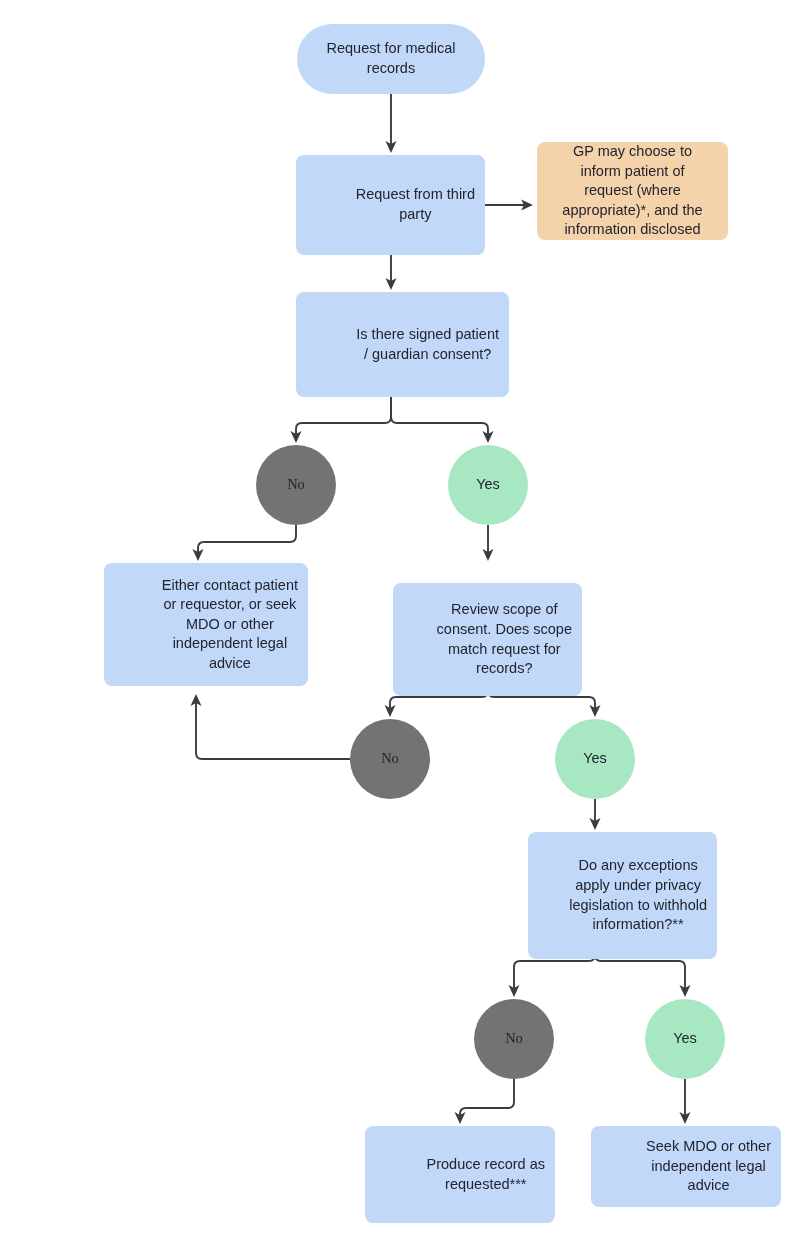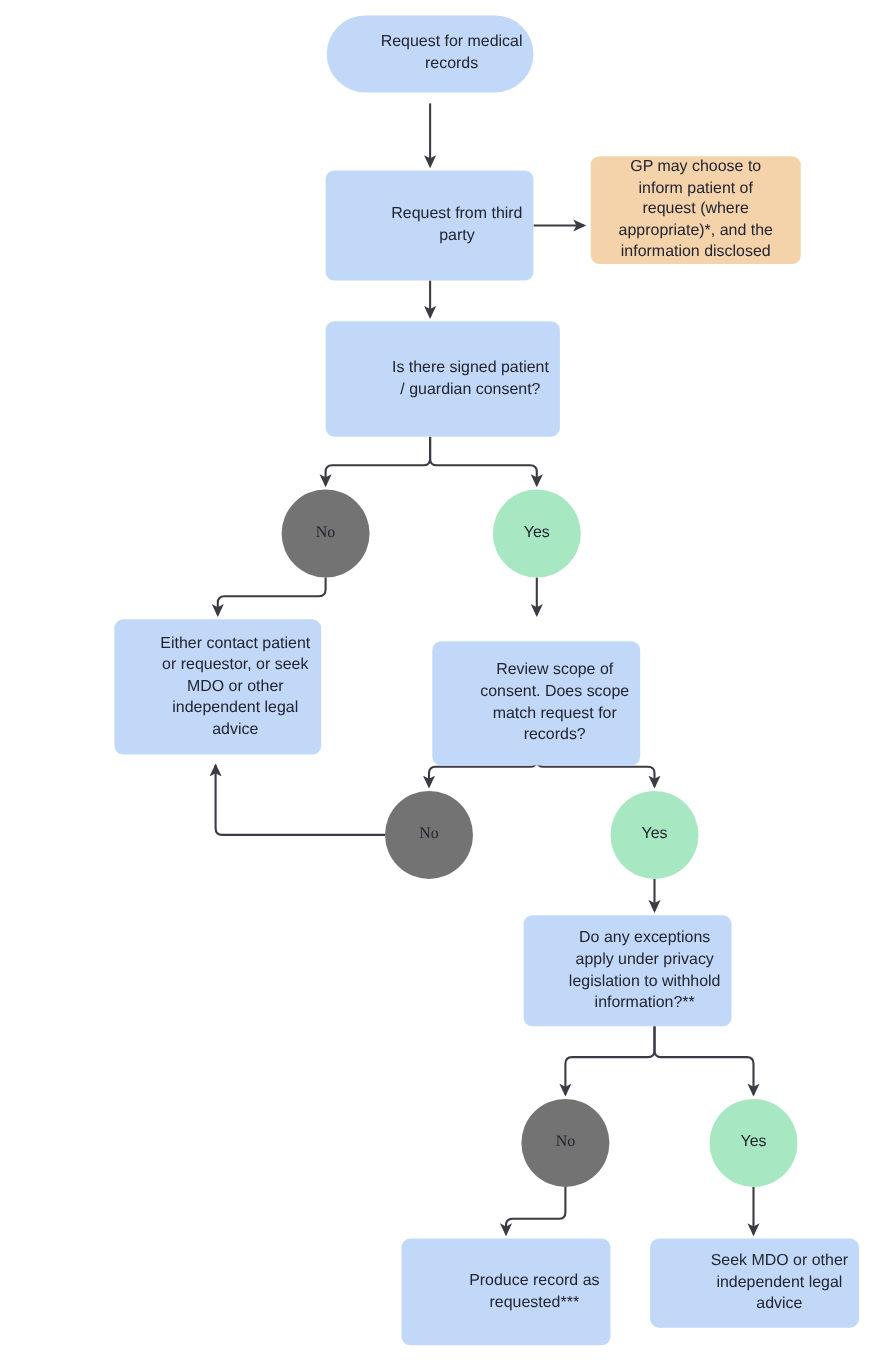--- a/index.html
+++ b/index.html
@@ -89,21 +89,21 @@
         <path d="M 488 671 L 488 691 Q 488 697 494 697 L 589 697 Q 595 697 595 703 L 595 715" fill="none" stroke="#3b3b44" stroke-width="1.9" stroke-linecap="butt" stroke-linejoin="round" marker-end="url(#arrowhead)"></path>
         <path d="M 350 759 L 202 759 Q 196 759 196 753 L 196 696" fill="none" stroke="#3b3b44" stroke-width="1.9" stroke-linecap="butt" stroke-linejoin="round" marker-end="url(#arrowhead)"></path>
         <path d="M 595 799 L 595 828" fill="none" stroke="#3b3b44" stroke-width="1.9" stroke-linecap="butt" stroke-linejoin="round" marker-end="url(#arrowhead)"></path>
         <path d="M 595 933 L 595 955 Q 595 961 589 961 L 520 961 Q 514 961 514 967 L 514 995" fill="none" stroke="#3b3b44" stroke-width="1.9" stroke-linecap="butt" stroke-linejoin="round" marker-end="url(#arrowhead)"></path>
         <path d="M 595 933 L 595 955 Q 595 961 601 961 L 679 961 Q 685 961 685 967 L 685 995" fill="none" stroke="#3b3b44" stroke-width="1.9" stroke-linecap="butt" stroke-linejoin="round" marker-end="url(#arrowhead)"></path>
         <path d="M 514 1079 L 514 1102 Q 514 1108 508 1108 L 466 1108 Q 460 1108 460 1114 L 460 1122" fill="none" stroke="#3b3b44" stroke-width="1.9" stroke-linecap="butt" stroke-linejoin="round" marker-end="url(#arrowhead)"></path>
         <path d="M 685 1079 L 685 1122" fill="none" stroke="#3b3b44" stroke-width="1.9" stroke-linecap="butt" stroke-linejoin="round" marker-end="url(#arrowhead)"></path>
       </g>
   </svg>
   <div id="node-layer">
-      <div class="node node-terminal" style="left: 297px; top: 14px; width: 188px; height: 70px; justify-content: flex-end;">
+      <div class="node node-terminal" style="left: 297px; top: 24px; width: 188px; height: 70px;">
         <span class="node-label">Request for medical
 records</span>
       </div>
       <div class="node node-process" style="left: 296px; top: 155px; width: 189px; height: 100px;">
         <span class="node-label">Request from third
 party</span>
       </div>
       <div class="node node-note" style="left: 537px; top: 142px; width: 191px; height: 98px;">
         <span class="node-label">GP may choose to
 inform patient of
@@ -114,40 +114,40 @@
       <div class="node node-process" style="left: 296px; top: 292px; width: 213px; height: 105px;">
         <span class="node-label">Is there signed patient
 / guardian consent?</span>
       </div>
       <div class="node node-decision-no" style="left: 256px; top: 445px; width: 80px; height: 80px;">
         <span class="node-label">No</span>
       </div>
       <div class="node node-decision-yes" style="left: 448px; top: 445px; width: 80px; height: 80px;">
         <span class="node-label">Yes</span>
       </div>
-      <div class="node node-process" style="left: 104px; top: 563px; width: 188px; height: 123px;">
+      <div class="node node-process" style="left: 104px; top: 563px; width: 204px; height: 123px;">
         <span class="node-label">Either contact patient
 or requestor, or seek
 MDO or other
 independent legal
 advice</span>
       </div>
       <div class="node node-process" style="left: 393px; top: 583px; width: 189px; height: 113px;">
         <span class="node-label">Review scope of
 consent. Does scope
 match request for
 records?</span>
       </div>
       <div class="node node-decision-no" style="left: 350px; top: 719px; width: 80px; height: 80px;">
         <span class="node-label">No</span>
       </div>
       <div class="node node-decision-yes" style="left: 555px; top: 719px; width: 80px; height: 80px;">
         <span class="node-label">Yes</span>
       </div>
-      <div class="node node-process" style="left: 476px; top: 832px; width: 189px; height: 101px;">
+      <div class="node node-process" style="left: 528px; top: 832px; width: 189px; height: 127px;">
         <span class="node-label">Do any exceptions
 apply under privacy
 legislation to withhold
 information?**</span>
       </div>
       <div class="node node-decision-no" style="left: 474px; top: 999px; width: 80px; height: 80px;">
         <span class="node-label">No</span>
       </div>
       <div class="node node-decision-yes" style="left: 645px; top: 999px; width: 80px; height: 80px;">
         <span class="node-label">Yes</span>

